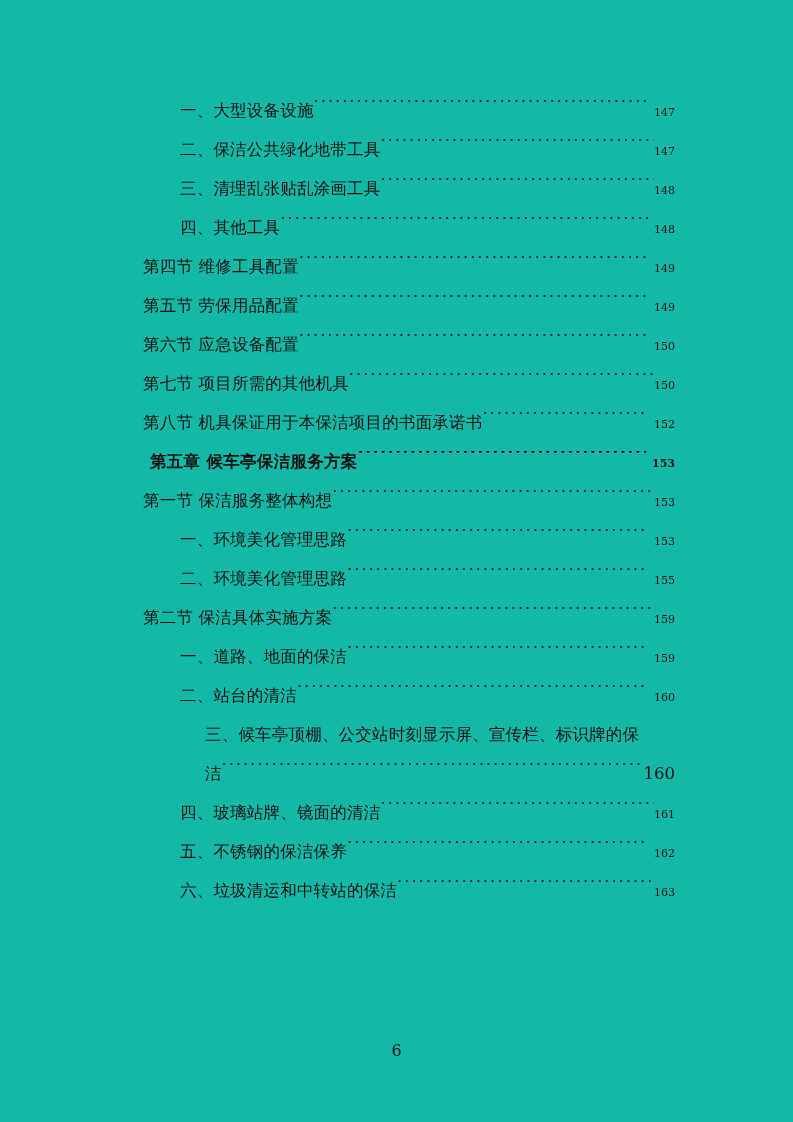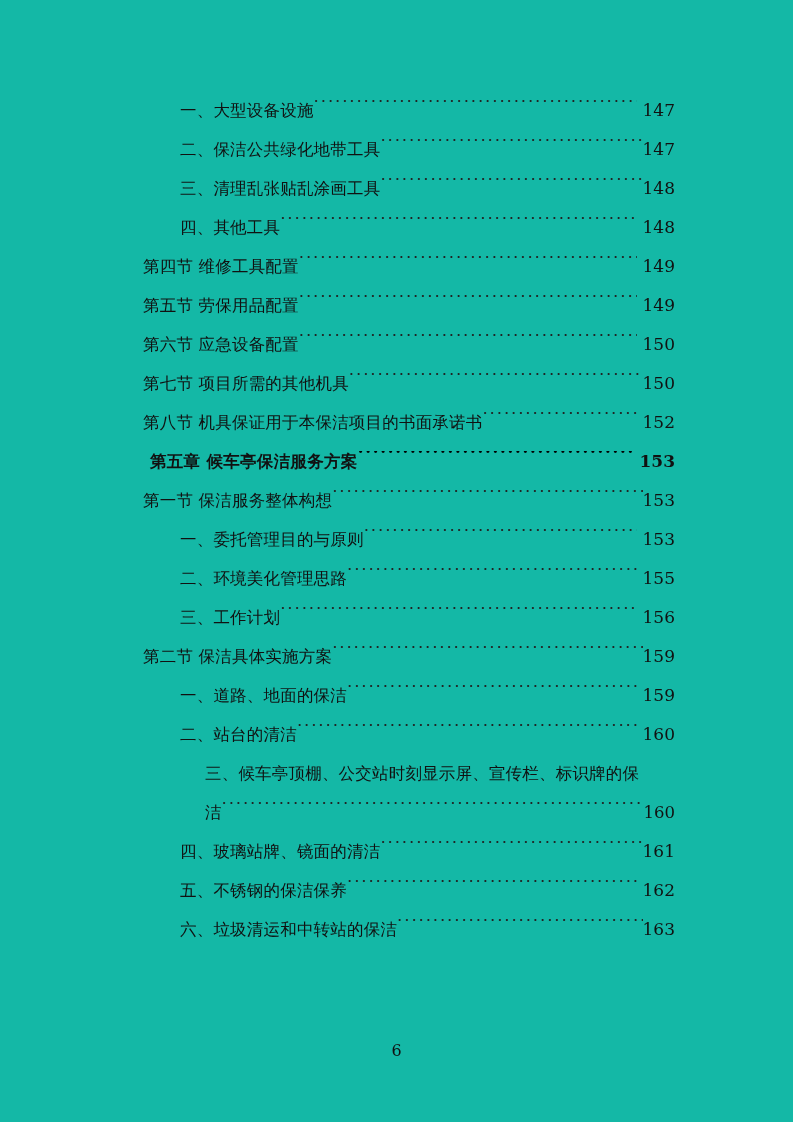--- a/index.html
+++ b/index.html
@@ -59,21 +59,21 @@
     bottom: 0;
     font-size: 16.5px;
     letter-spacing: 1.9px;
     color: #222222;
     white-space: nowrap;
   }
   .toc-entry .page-num {
     flex: 0 0 auto;
     text-align: right;
     font-family: "DejaVu Serif", "Liberation Serif", serif;
-    font-size: 17px;
+    font-size: 11px;
     color: #111111;
     padding-left: 0;
   }
   
   .lvl-chapter { padding-left: 118px; padding-right: 118px; font-weight: bold; margin-left: 32px; }
   .lvl-section { padding-left: 143px; padding-right: 118px; }
   .lvl-item    { padding-left: 180px; padding-right: 118px; }
 
   .lvl-chapter .leader::before { color: #000000; font-weight: bold; letter-spacing: 1.75px; }
   .lvl-chapter .page-num { font-weight: bold; }
@@ -182,33 +182,28 @@
         <span class="entry-text">第五章  候车亭保洁服务方案</span>
         <span class="leader"></span>
         <span class="page-num">153</span>
       </div>
       <div class="toc-entry lvl-section gap-none">
         <span class="entry-text">第一节 保洁服务整体构想</span>
         <span class="leader"></span>
         <span class="page-num">153</span>
       </div>
       <div class="toc-entry lvl-item gap-wide">
-        <span class="entry-text">一、委托管理目的与原则</span>
+        <span class="entry-text">一、环境美化管理思路</span>
         <span class="leader"></span>
         <span class="page-num">153</span>
       </div>
       <div class="toc-entry lvl-item gap-wide">
         <span class="entry-text">二、环境美化管理思路</span>
         <span class="leader"></span>
         <span class="page-num">155</span>
-      </div>
-      <div class="toc-entry lvl-item gap-wide">
-        <span class="entry-text">三、工作计划</span>
-        <span class="leader"></span>
-        <span class="page-num">156</span>
       </div>
       <div class="toc-entry lvl-section gap-none">
         <span class="entry-text">第二节 保洁具体实施方案</span>
         <span class="leader"></span>
         <span class="page-num">159</span>
       </div>
       <div class="toc-entry lvl-item gap-wide">
         <span class="entry-text">一、道路、地面的保洁</span>
         <span class="leader"></span>
         <span class="page-num">159</span>

